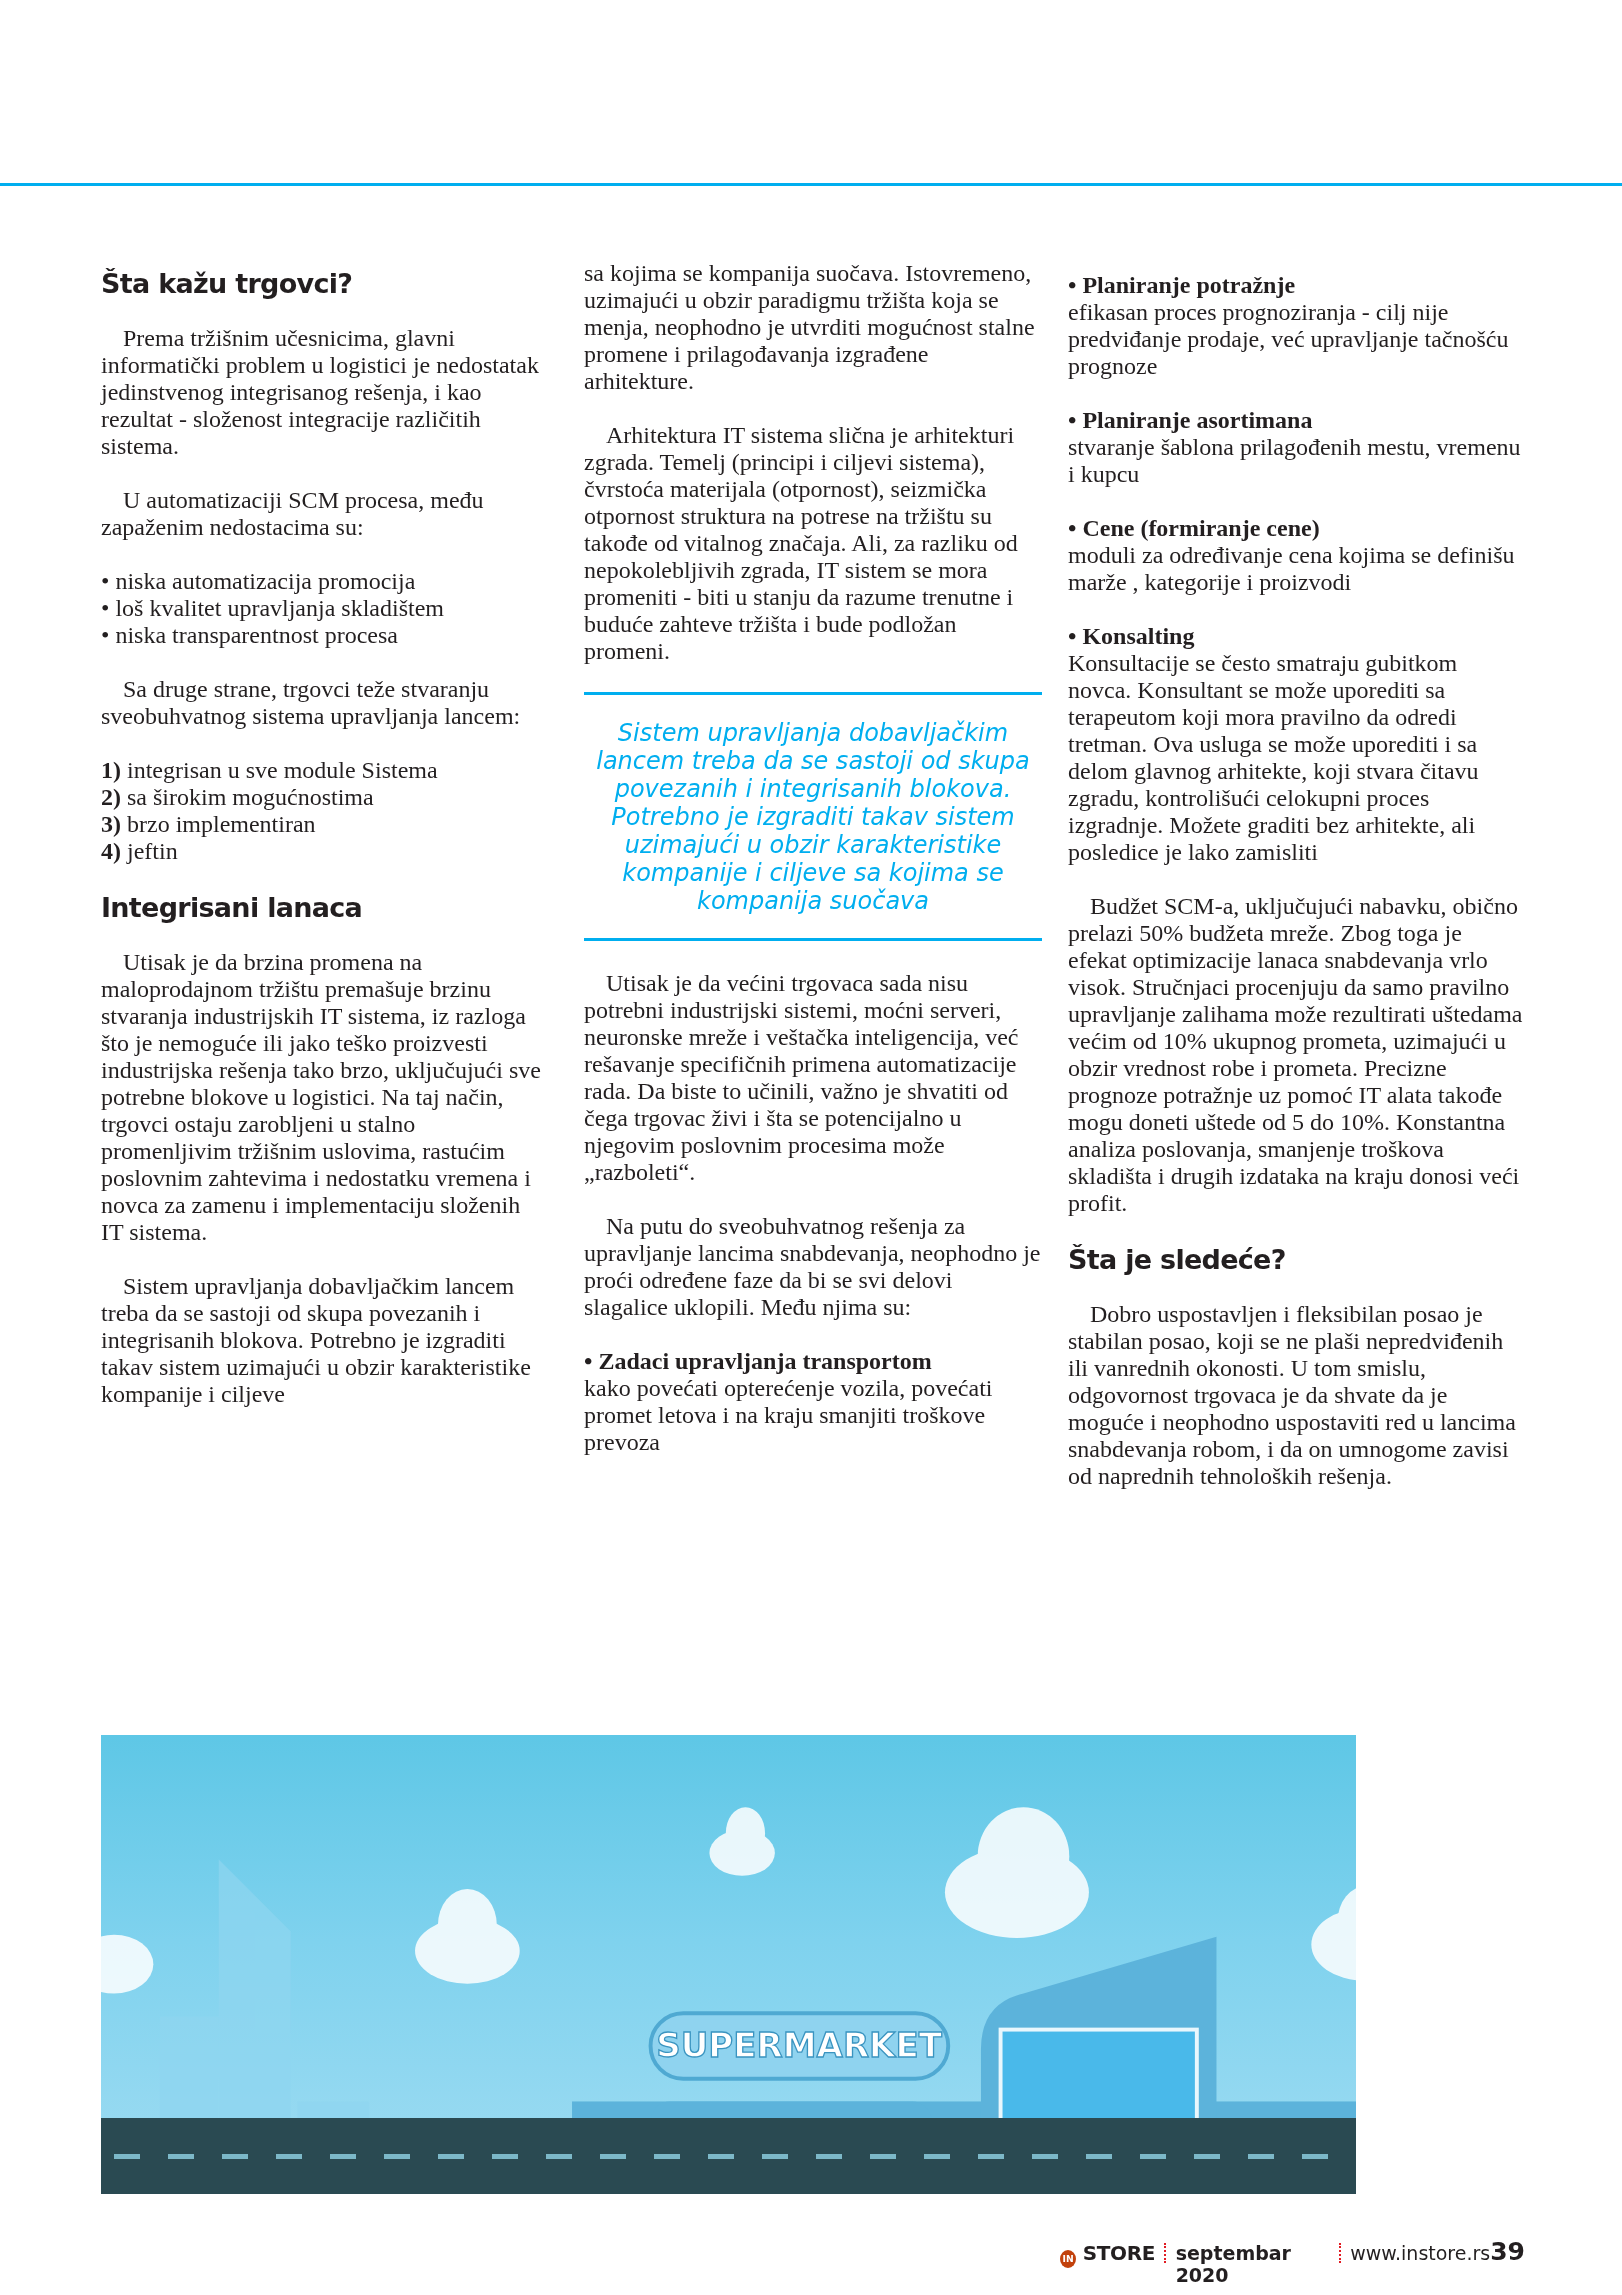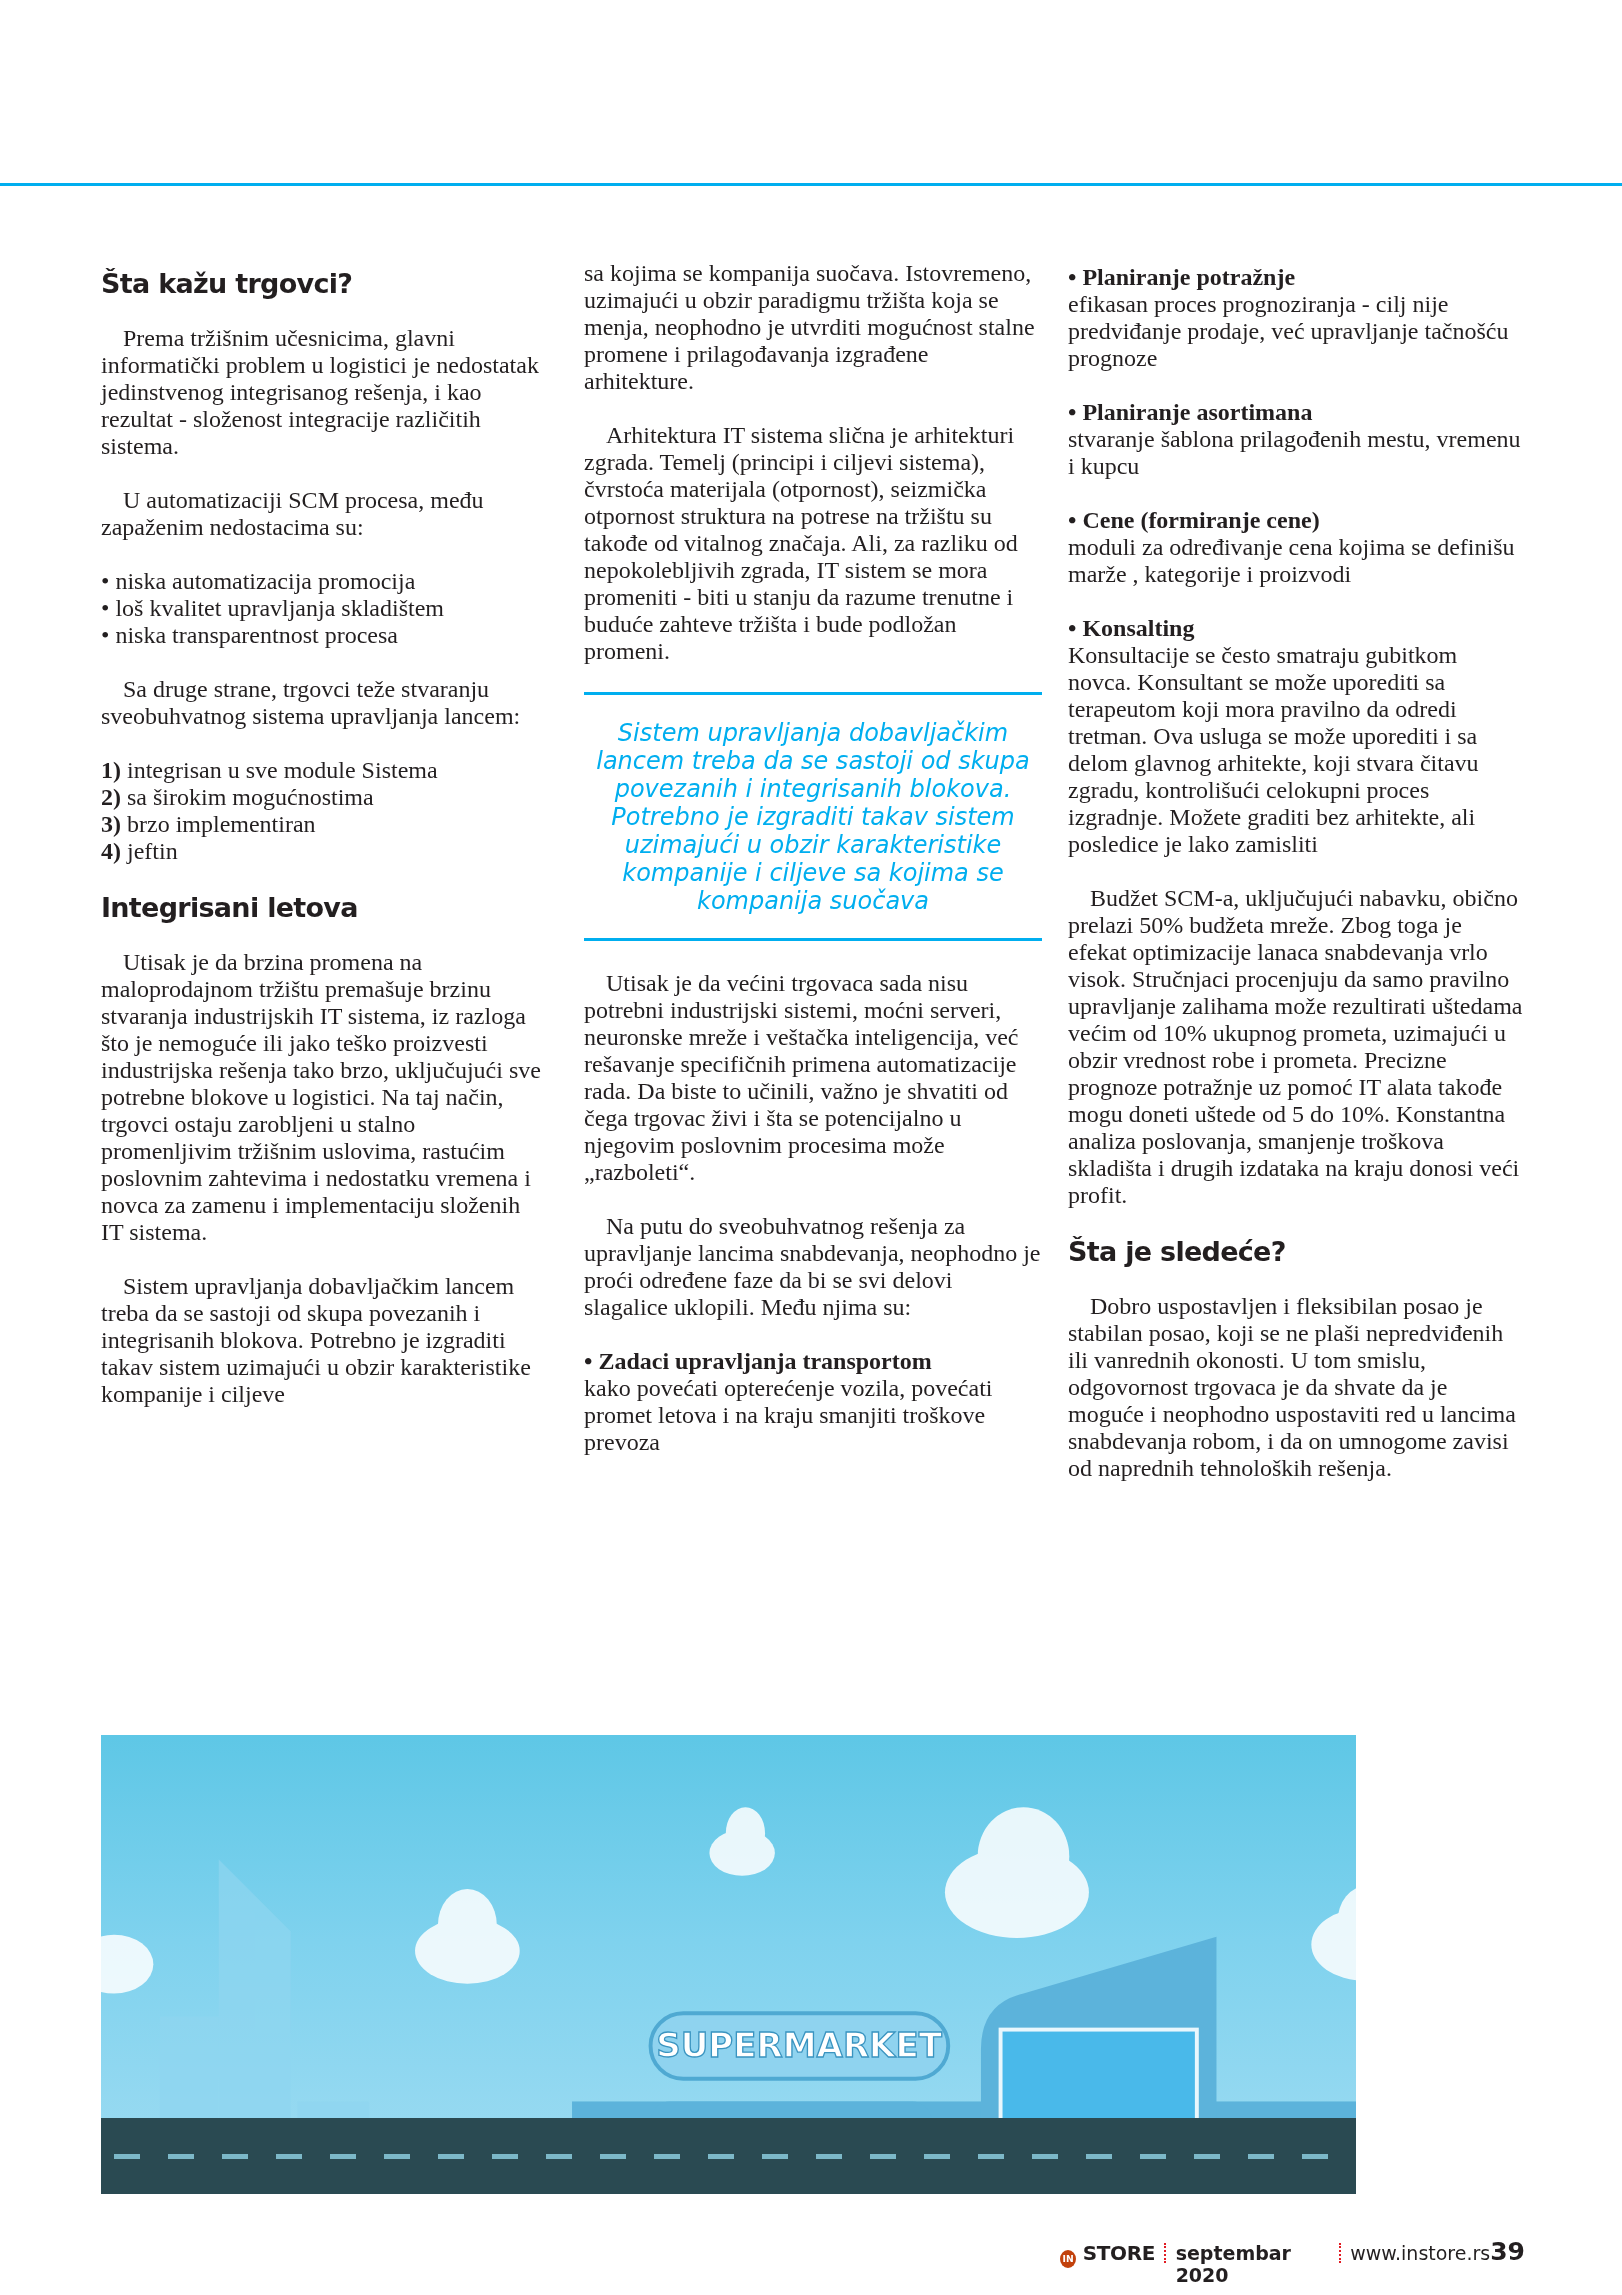--- a/index.html
+++ b/index.html
@@ -10,21 +10,21 @@
   .col p.indent { text-indent: 22px; }
   .col1 { left: 101px; width: 445px; }
   .col2 { left: 584px; width: 458px; }
   .col3 { left: 1068px; width: 458px; }
   .heading { font-family: "DejaVu Sans", "Liberation Sans", sans-serif; font-weight: bold; font-size: 27px; line-height: 31px; margin: 7.9px 0 26px 0; letter-spacing: -0.7px; }
   .list { margin: 0 0 27px 0; padding: 0; list-style: none; }
   .list li { margin: 0; }
   .num { font-weight: bold; }
   .term { font-weight: bold; }
   .pullquote { border-top: 3.3px solid #00aeef; border-bottom: 3.3px solid #00aeef; margin: 17px 0 29px 0; padding: 23.6px 6.5px 23.6px 6.5px; text-align: center; color: #00aeef; font-family: "DejaVu Sans", "Liberation Sans", sans-serif; font-style: italic; font-size: 24px; line-height: 28px; }
-  .def { margin: 4px 0 27px 0; }
+  .def { margin: 12px 0 27px 0; }
   .def .term { display: block; }
 
   .illustration { position: absolute; left: 101px; top: 1735px; width: 1255px; height: 459px; overflow: hidden; background: linear-gradient(#5ec7e6 0%, #7fd2ee 45%, #9fdcf2 100%); }
   .illustration svg { display: block; }
 
   .footer { position: absolute; top: 2237px; left: 1060px; width: 465px; height: 33px; font-family: "DejaVu Sans", "Liberation Sans", sans-serif; display: flex; align-items: baseline; }
   .footer .logo-mark { display: inline-block; width: 18.3px; height: 18.3px; border-radius: 50%; background: #c2410c; color: #fff; font-size: 9.2px; font-weight: bold; line-height: 18.3px; text-align: center; margin-right: 6.5px; position: relative; top: 2px; }
   .footer .brand { font-weight: bold; font-size: 20px; letter-spacing: -0.3px; }
   .footer .sep { display: inline-block; width: 0; height: 19.6px; border-left: 2px dotted #e21b23; margin: 0 9.2px; position: relative; top: 2.6px; }
   .footer .issue { font-weight: bold; font-size: 19px; }
@@ -45,21 +45,21 @@
     <li>• loš kvalitet upravljanja skladištem</li>
     <li>• niska transparentnost procesa</li>
   </ul>
   <p class="indent">Sa druge strane, trgovci teže stvaranju sveobuhvatnog sistema upravljanja lancem:</p>
   <ul class="list">
     <li><span class="num">1)</span><span> integrisan u sve module Sistema</span></li>
     <li><span class="num">2)</span><span> sa širokim mogućnostima</span></li>
     <li><span class="num">3)</span><span> brzo implementiran</span></li>
     <li><span class="num">4)</span><span> jeftin</span></li>
   </ul>
-  <div class="heading">Integrisani letova</div>
+  <div class="heading">Integrisani lanaca</div>
   <p class="indent">Utisak je da brzina promena na maloprodajnom tržištu premašuje brzinu stvaranja industrijskih IT sistema, iz razloga što je nemoguće ili jako teško proizvesti industrijska rešenja tako brzo, uključujući sve potrebne blokove u logistici. Na taj način, trgovci ostaju zarobljeni u stalno promenljivim tržišnim uslovima, rastućim poslovnim zahtevima i nedostatku vremena i novca za zamenu i implementaciju složenih IT sistema.</p>
   <p class="indent">Sistem upravljanja dobavljačkim lancem treba da se sastoji od skupa povezanih i integrisanih blokova. Potrebno je izgraditi takav sistem uzimajući u obzir karakteristike kompanije i ciljeve</p>
 </div>
 
 <div class="col col2">
   <p>sa kojima se kompanija suočava. Istovremeno, uzimajući u obzir paradigmu tržišta koja se menja, neophodno je utvrditi mogućnost stalne promene i prilagođavanja izgrađene arhitekture.</p>
   <p class="indent">Arhitektura IT sistema slična je arhitekturi zgrada. Temelj (principi i ciljevi sistema), čvrstoća materijala (otpornost), seizmička otpornost struktura na potrese na tržištu su takođe od vitalnog značaja. Ali, za razliku od nepokolebljivih zgrada, IT sistem se mora promeniti - biti u stanju da razume trenutne i buduće zahteve tržišta i bude podložan promeni.</p>
   <div class="pullquote">Sistem upravljanja dobavljačkim lancem treba da se sastoji od skupa povezanih i integrisanih blokova. Potrebno je izgraditi takav sistem uzimajući u obzir karakteristike kompanije i ciljeve sa kojima se kompanija suočava</div>
   <p class="indent">Utisak je da većini trgovaca sada nisu potrebni industrijski sistemi, moćni serveri, neuronske mreže i veštačka inteligencija, već rešavanje specifičnih primena automatizacije rada. Da biste to učinili, važno je shvatiti od čega trgovac živi i šta se potencijalno u njegovim poslovnim procesima može „razboleti“.</p>
   <p class="indent">Na putu do sveobuhvatnog rešenja za upravljanje lancima snabdevanja, neophodno je proći određene faze da bi se svi delovi slagalice uklopili. Među njima su:</p>

